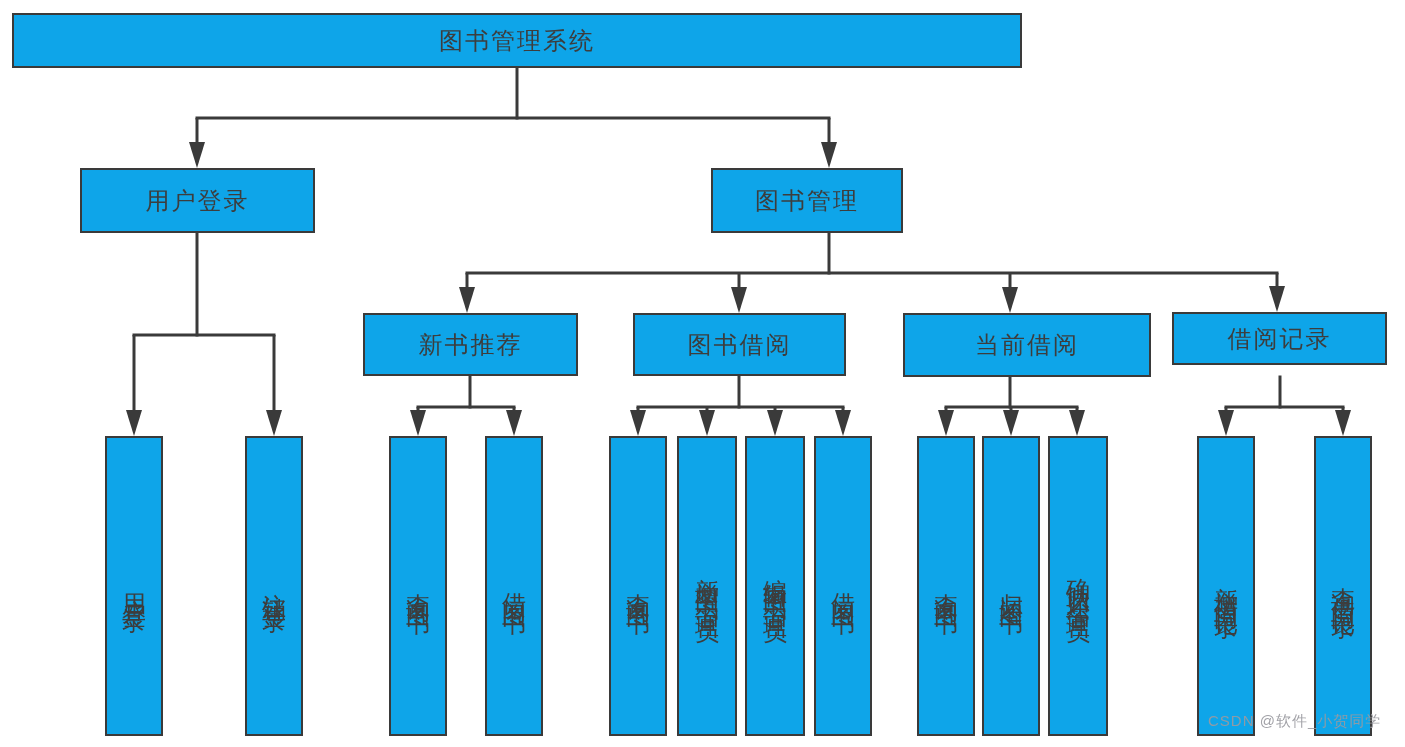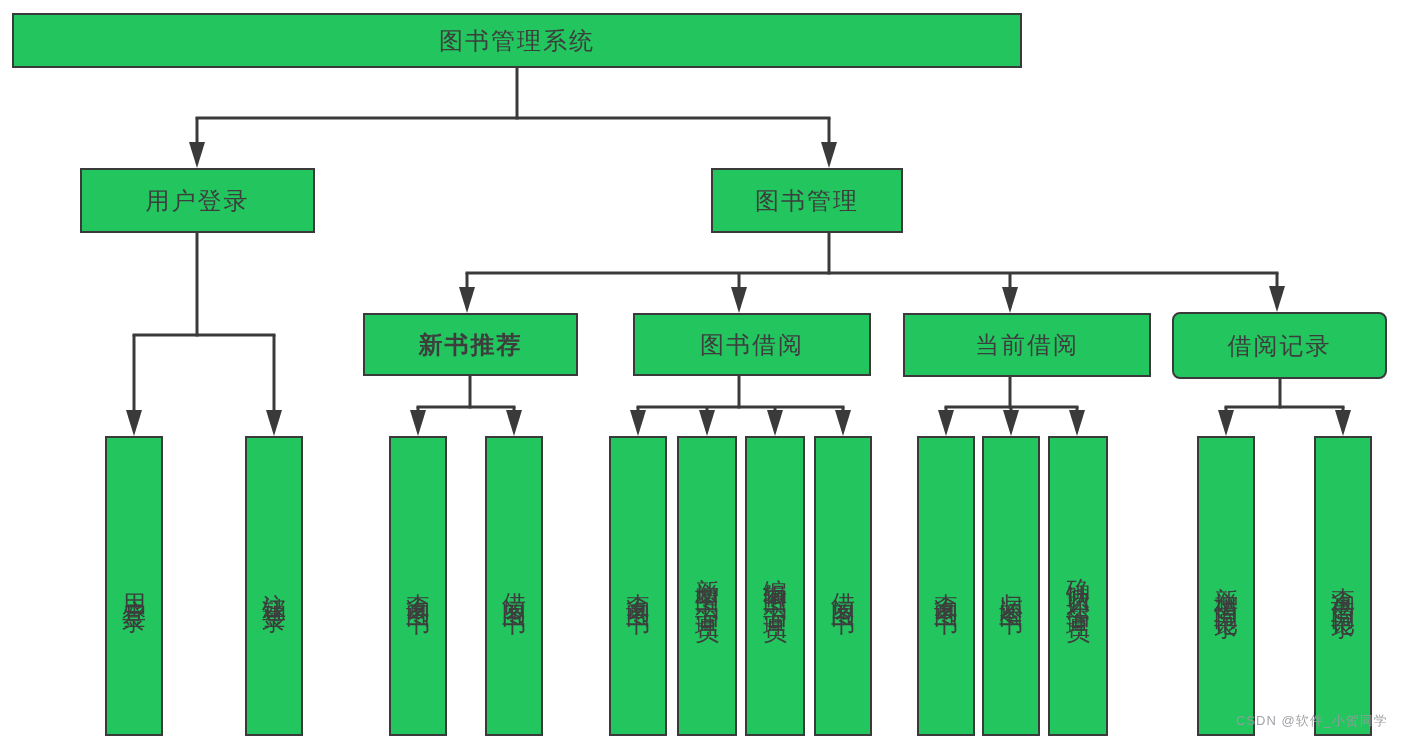--- a/index.html
+++ b/index.html
@@ -13,21 +13,21 @@
   }
   #wires {
     position: absolute;
     left: 0; top: 0;
     width: 1405px; height: 747px;
     z-index: 1;
   }
   .node {
     position: absolute;
     box-sizing: border-box;
-    background: #22c55e;
+    background: #0ea5e9;
     border: 2.5px solid #3a3a3a;
     display: flex;
     align-items: center;
     justify-content: center;
     z-index: 2;
     color: #3d3d3d;
   }
   .node.h .lbl {
     font-size: 24px;
     letter-spacing: 2px;
@@ -36,24 +36,24 @@
   .node.v .lbl {
     writing-mode: vertical-rl;
     text-orientation: mixed;
     font-size: 24px;
     letter-spacing: 6px;
     line-height: 1;
     white-space: nowrap;
   }
   #watermark {
     position: absolute;
-    left: 1236px;
+    left: 1208px;
     top: 712px;
     z-index: 3;
-    font-size: 13px;
+    font-size: 15px;
     letter-spacing: 1px;
     color: #9a9aa0;
     opacity: 0.92;
     white-space: nowrap;
     text-align: center;
   }
 </style>
 </head>
 <body>
 
@@ -116,29 +116,29 @@
       <div class="node h" style="left: 12px; top: 13px; width: 1010px; height: 55px; border-color: rgb(58, 58, 58);">
         <span class="lbl" style="color: rgb(61, 61, 61);">图书管理系统</span>
       </div>
       <div class="node h" style="left: 80px; top: 168px; width: 235px; height: 65px; border-color: rgb(58, 58, 58);">
         <span class="lbl" style="color: rgb(61, 61, 61);">用户登录</span>
       </div>
       <div class="node h" style="left: 711px; top: 168px; width: 192px; height: 65px; border-color: rgb(58, 58, 58);">
         <span class="lbl" style="color: rgb(61, 61, 61);">图书管理</span>
       </div>
       <div class="node h" style="left: 363px; top: 313px; width: 215px; height: 63px; border-color: rgb(58, 58, 58);">
-        <span class="lbl" style="color: rgb(61, 61, 61); font-weight: bold;">新书推荐</span>
+        <span class="lbl" style="color: rgb(61, 61, 61);">新书推荐</span>
       </div>
-      <div class="node h" style="left: 633px; top: 313px; width: 238px; height: 63px; border-color: rgb(58, 58, 58);">
+      <div class="node h" style="left: 633px; top: 313px; width: 213px; height: 63px; border-color: rgb(58, 58, 58);">
         <span class="lbl" style="color: rgb(61, 61, 61);">图书借阅</span>
       </div>
       <div class="node h" style="left: 903px; top: 313px; width: 248px; height: 64px; border-color: rgb(58, 58, 58);">
         <span class="lbl" style="color: rgb(61, 61, 61);">当前借阅</span>
       </div>
-      <div class="node h" style="left: 1172px; top: 312px; width: 215px; height: 67px; border-color: rgb(58, 58, 58); border-radius: 8px;">
+      <div class="node h" style="left: 1172px; top: 312px; width: 215px; height: 53px; border-color: rgb(58, 58, 58);">
         <span class="lbl" style="color: rgb(61, 61, 61);">借阅记录</span>
       </div>
       <div class="node v" style="left: 105px; top: 436px; width: 58px; height: 300px; border-color: rgb(58, 58, 58);">
         <span class="lbl" style="color: rgb(61, 61, 61);">用户登录</span>
       </div>
       <div class="node v" style="left: 245px; top: 436px; width: 58px; height: 300px; border-color: rgb(58, 58, 58);">
         <span class="lbl" style="color: rgb(61, 61, 61);">注销登录</span>
       </div>
       <div class="node v" style="left: 389px; top: 436px; width: 58px; height: 300px; border-color: rgb(58, 58, 58);">
         <span class="lbl" style="color: rgb(61, 61, 61);">查询图书</span>

